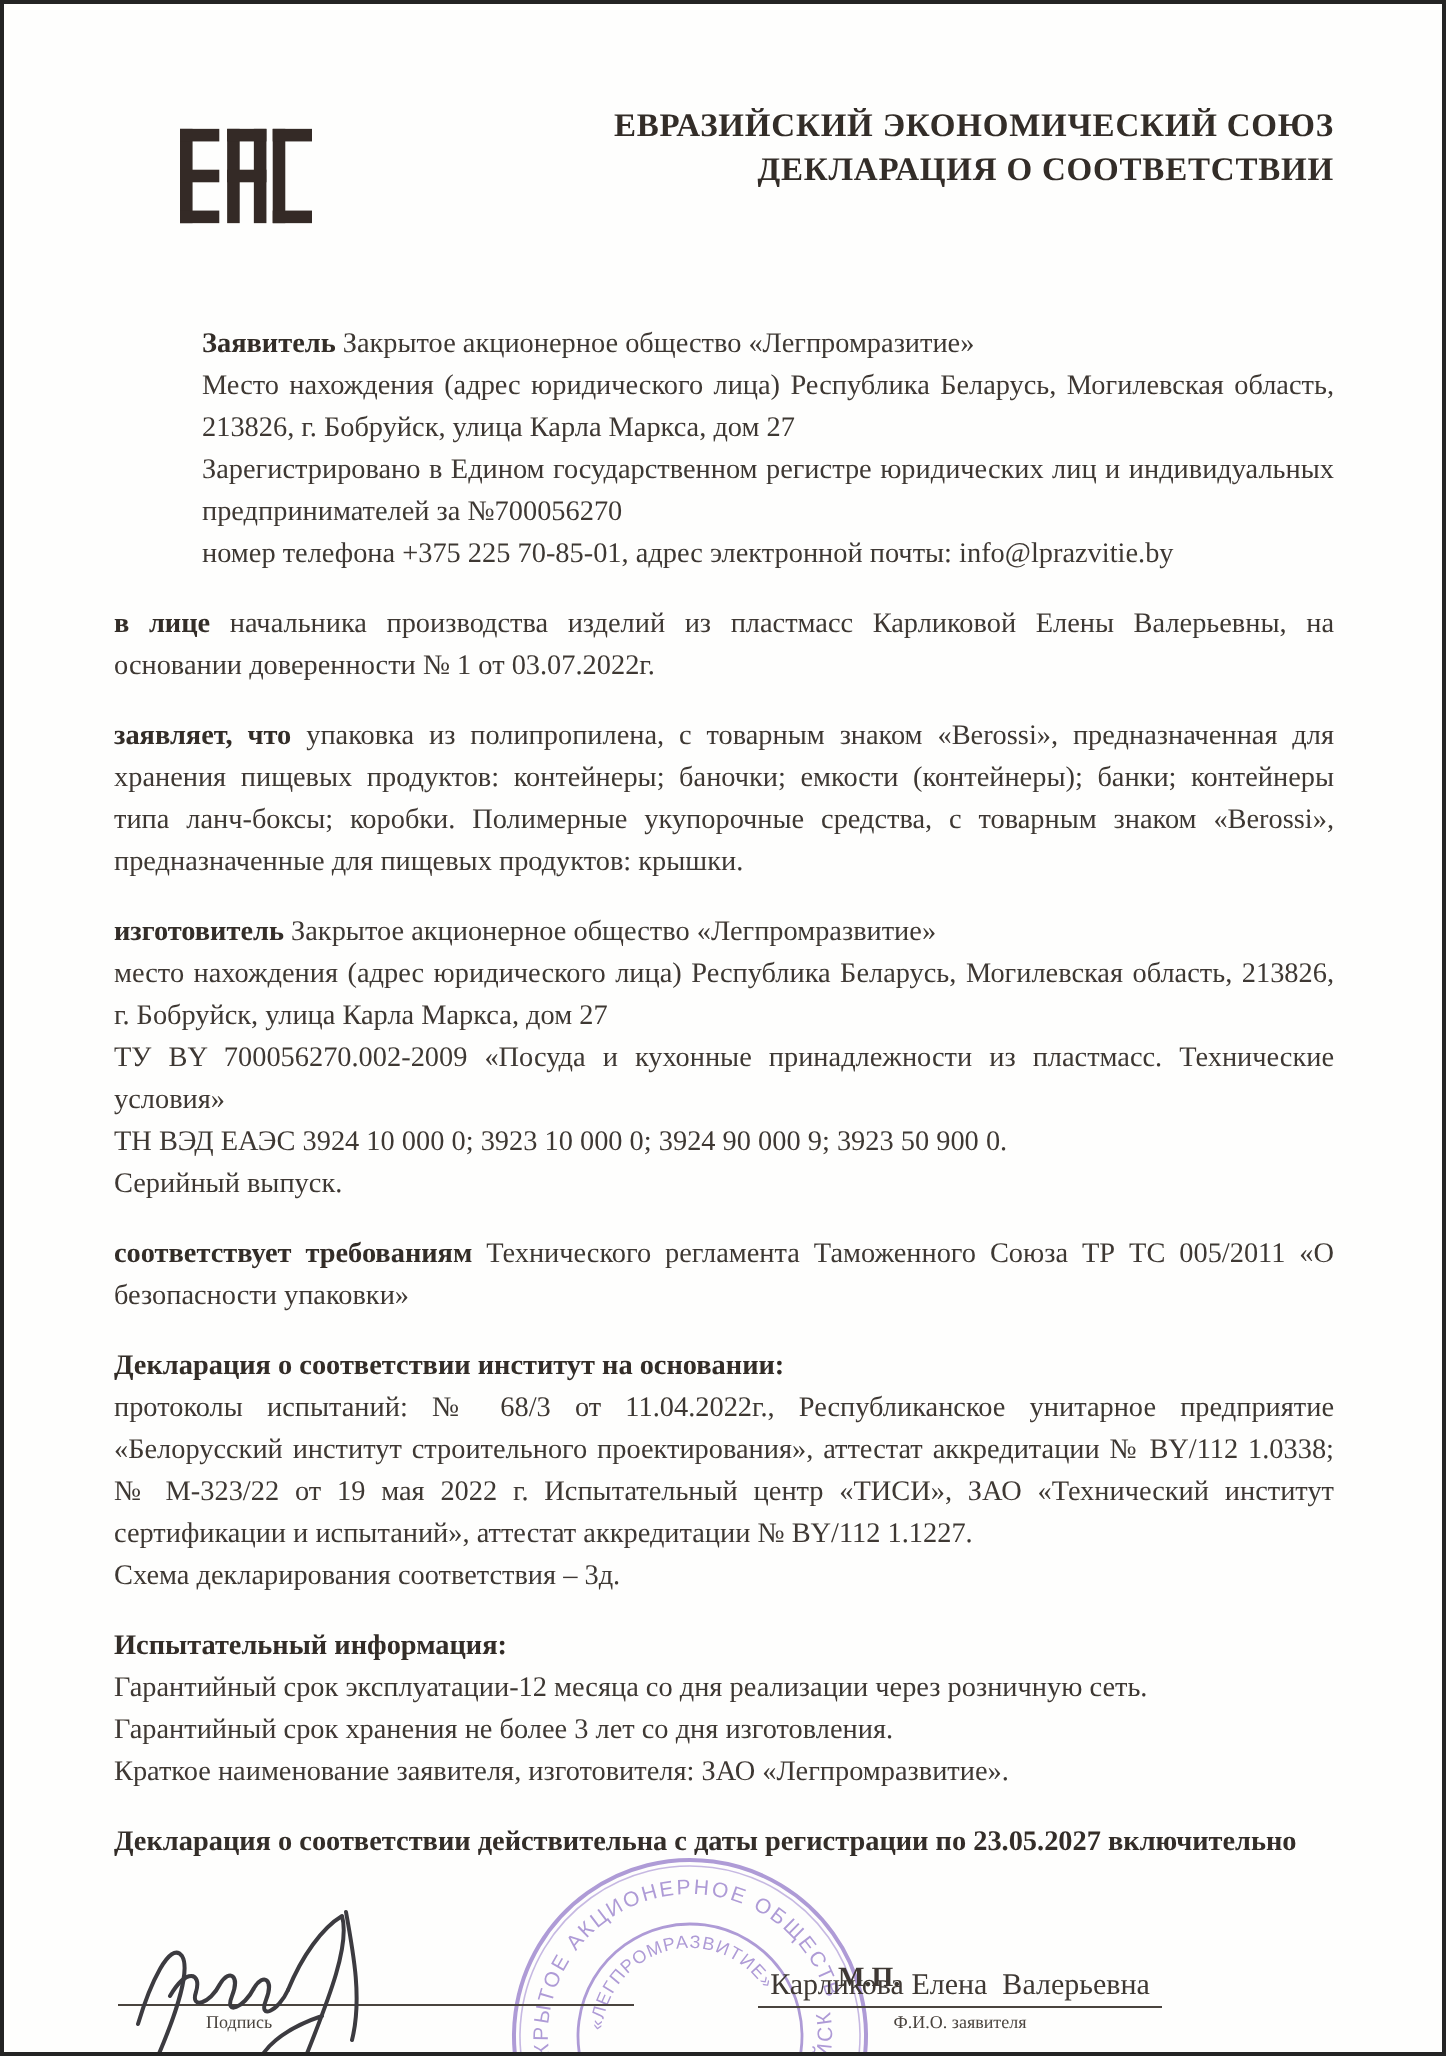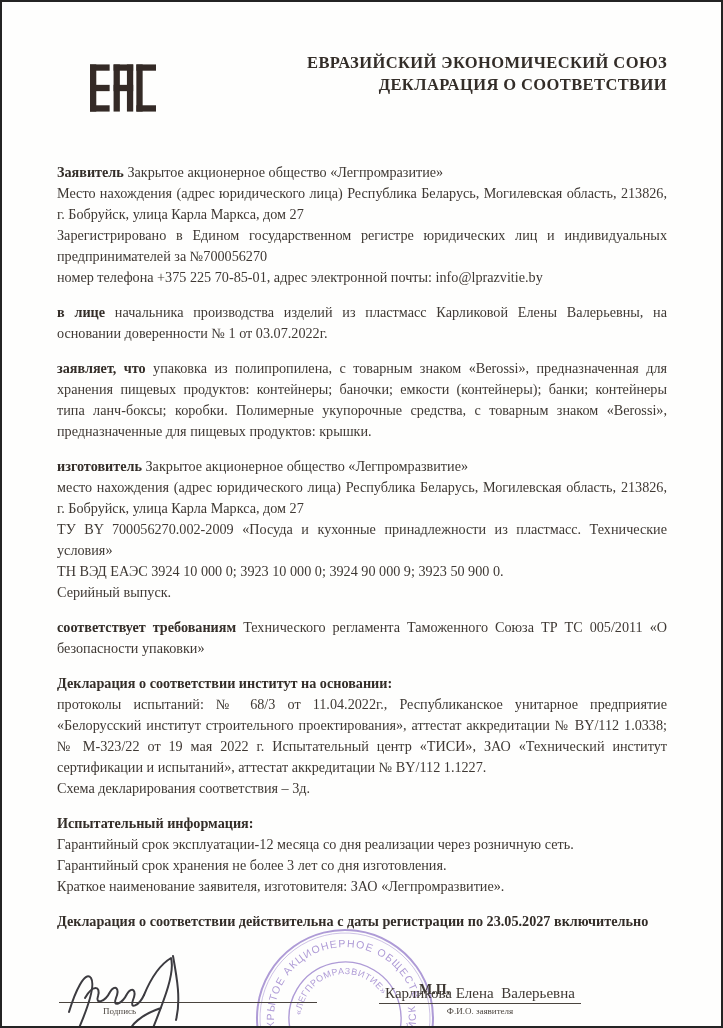--- a/index.html
+++ b/index.html
@@ -81,21 +81,21 @@
             <rect x="59" y="52" width="25" height="8"></rect>
           </g>
         </svg>
       </div>
       <div class="titles">
         <div class="title-line">ЕВРАЗИЙСКИЙ ЭКОНОМИЧЕСКИЙ СОЮЗ</div>
         <div class="title-line">ДЕКЛАРАЦИЯ О СООТВЕТСТВИИ</div>
       </div>
     </div>
 
-    <div class="para" style="margin-top:26px;">
+    <div class="para" style="margin-top:26px;margin-left:44px;">
       <div class="line"><b>Заявитель</b> <span>Закрытое акционерное общество «Легпромразитие»</span></div>
       <div class="line">Место нахождения (адрес юридического лица) Республика Беларусь, Могилевская область, 213826, г. Бобруйск, улица Карла Маркса, дом 27</div>
       <div class="line">Зарегистрировано в Едином государственном регистре юридических лиц и индивидуальных предпринимателей за №700056270</div>
       <div class="line">номер телефона +375 225 70-85-01, адрес электронной почты: info@lprazvitie.by</div>
     </div>
 
     <div class="para">
       <div class="line"><b>в лице</b> <span>начальника производства изделий из пластмасс Карликовой Елены Валерьевны, на основании доверенности № 1 от 03.07.2022г.</span></div>
     </div>
 

